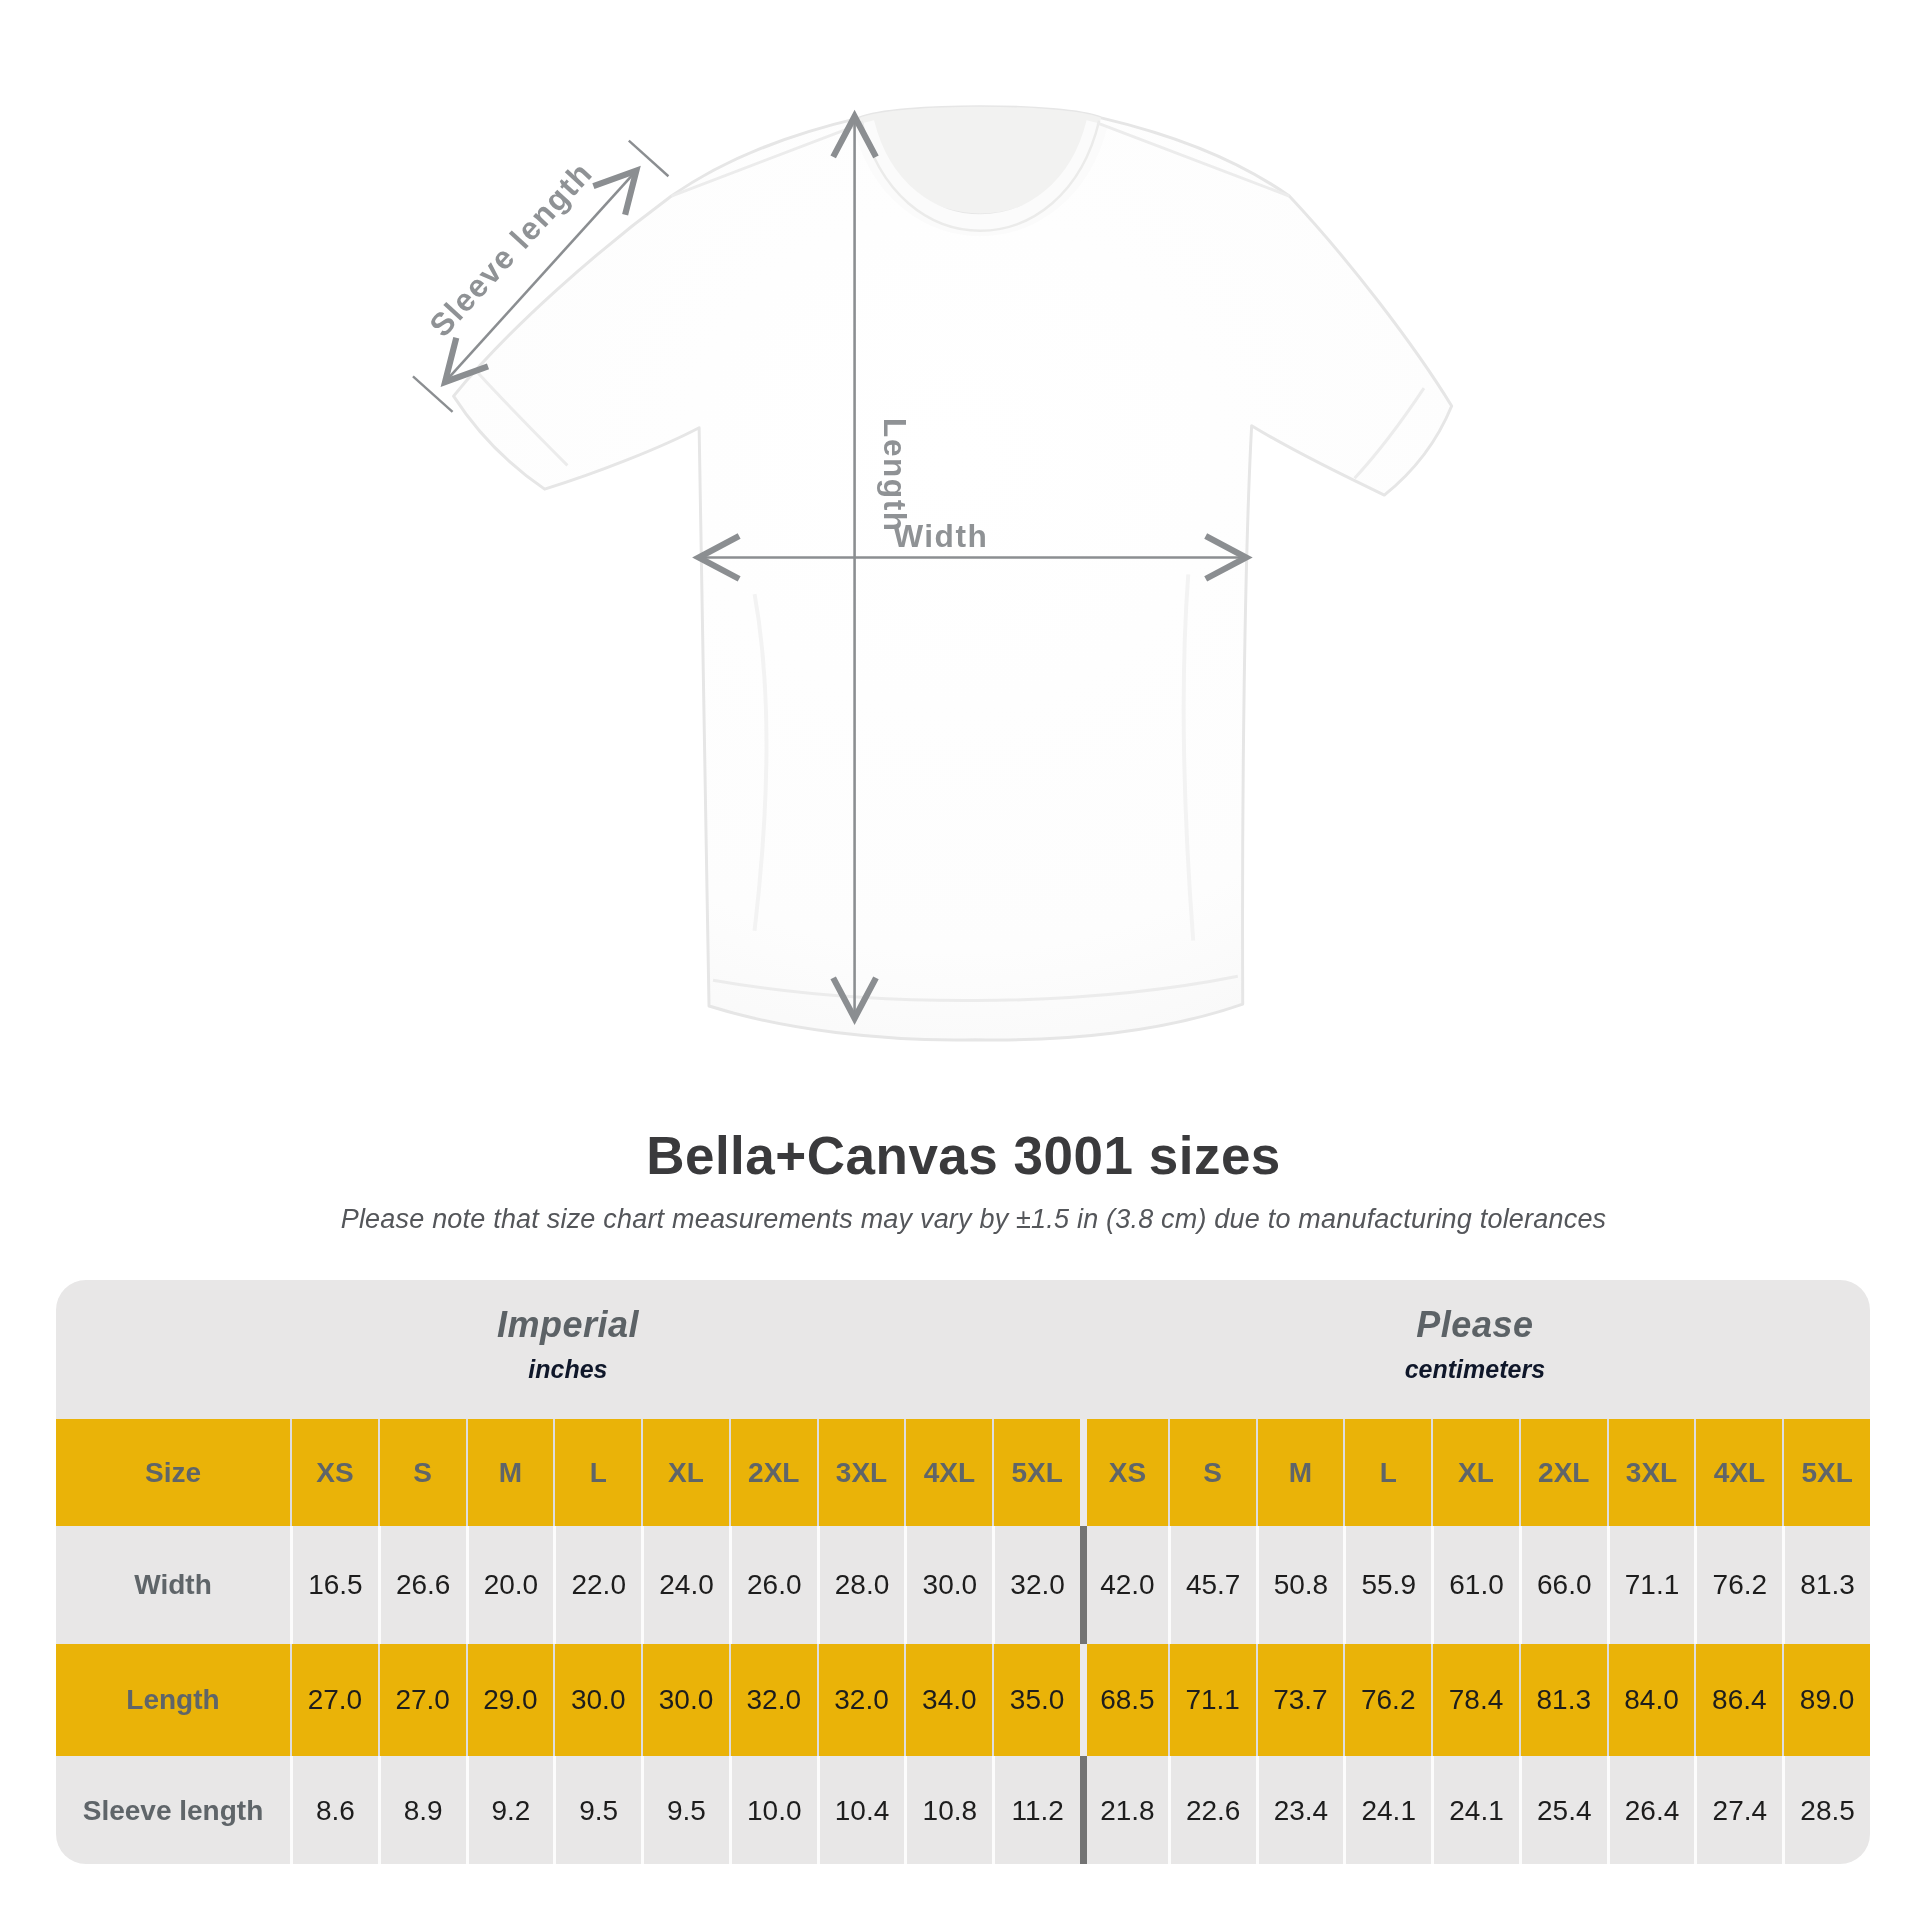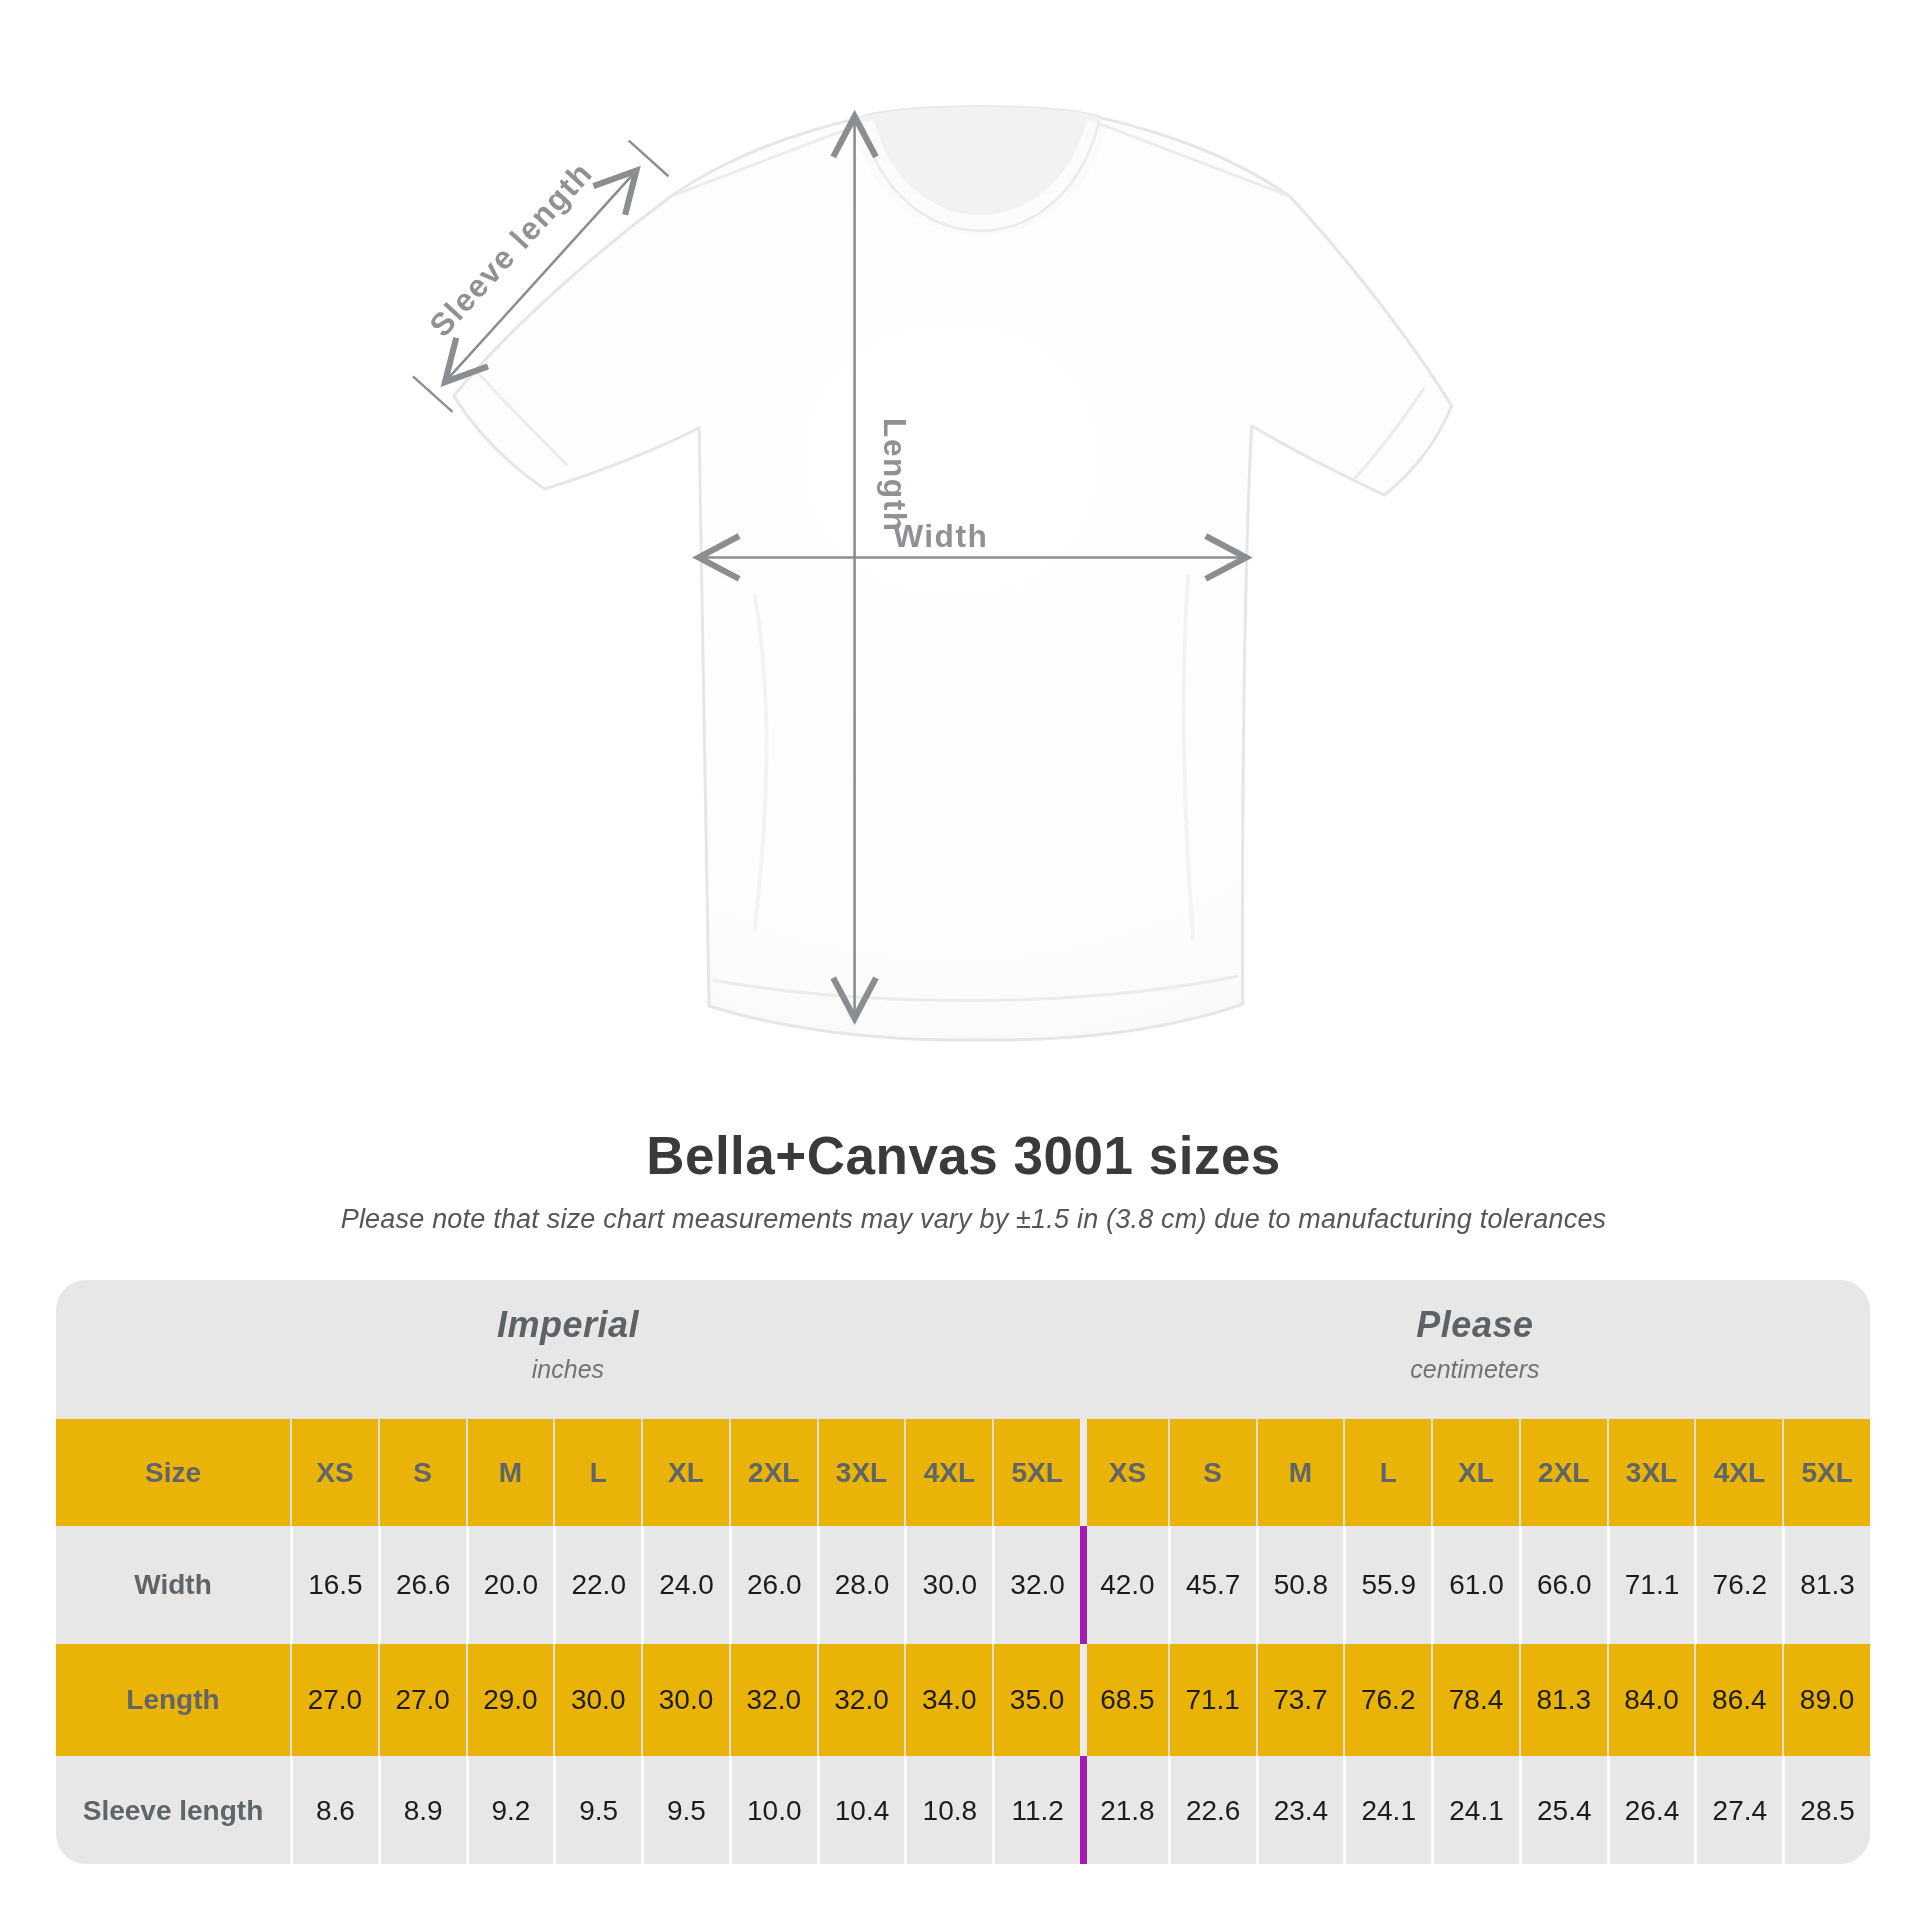--- a/index.html
+++ b/index.html
@@ -27,38 +27,38 @@
     background:#ffffff;border-radius:30px;overflow:hidden;
   }
   .band{display:flex;height:139px;background:#e8e7e7;}
   .band-sec{
     display:flex;flex-direction:column;align-items:center;justify-content:center;
     padding-bottom:12px;box-sizing:border-box;
   }
   .band-sec.imperial{width:56.44%;}
   .band-sec.metric{width:43.56%;}
   .band-title{font-size:36px;font-weight:bold;font-style:italic;color:#5c6266;letter-spacing:0.5px;}
-  .band-unit{font-size:25px;font-style:italic;color:#737373;margin-top:9px;}
+  .band-unit{font-size:25px;font-style:italic;color:#0f172a;margin-top:9px;font-weight:bold;}
   .grid{
     display:grid;
     grid-template-columns:234px repeat(18, 1fr);
     grid-template-rows:107px 118px 112px 109px;
     width:100%;height:446px;
   }
   .cell{
     display:flex;align-items:center;justify-content:center;
     font-size:28px;color:#1d1d1d;box-sizing:border-box;
   }
   .cell.hdr,.cell.lab{font-weight:bold;color:#5f6569;}
   .rg{background:#e8e7e7;}
   .rw{background:#eab308;}
   .rw.bl{border-left:2px solid #dedddd;}
   .rg.bl{border-left:3px solid #fcfcfc;}
   .rw.mb{border-left:7px solid #eceaea;}
-  .rg.mb{border-left:7px solid #a21caf;}
+  .rg.mb{border-left:7px solid #737373;}
 </style>
 </head>
 <body>
 
 <div class="stage">
 
   <svg class="diagram" viewBox="0 0 1946 1120">
     <defs>
       <radialGradient id="shirtG" cx="50%" cy="38%" r="75%">
         <stop offset="0%" stop-color="#ffffff"></stop>

